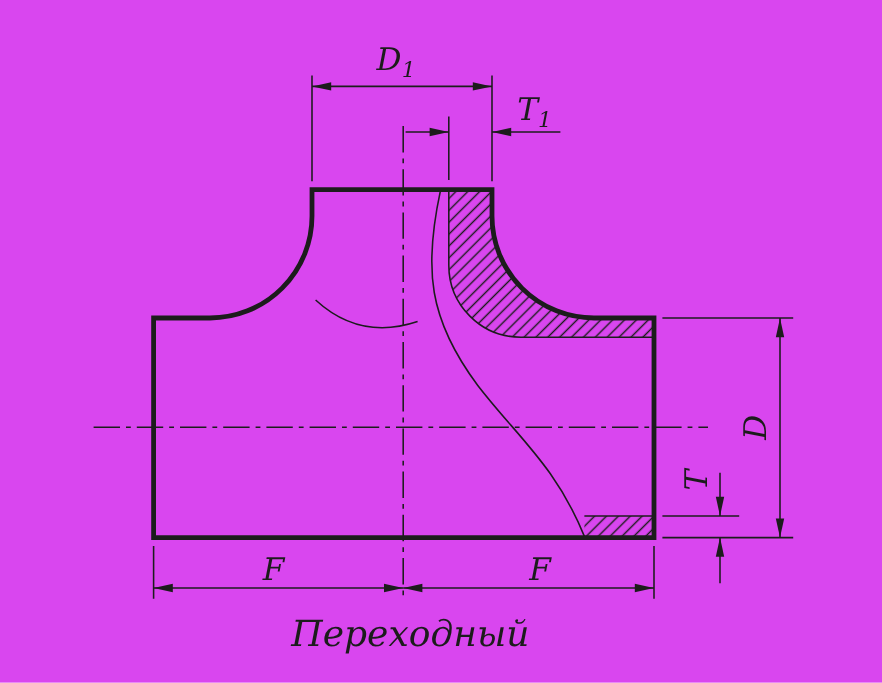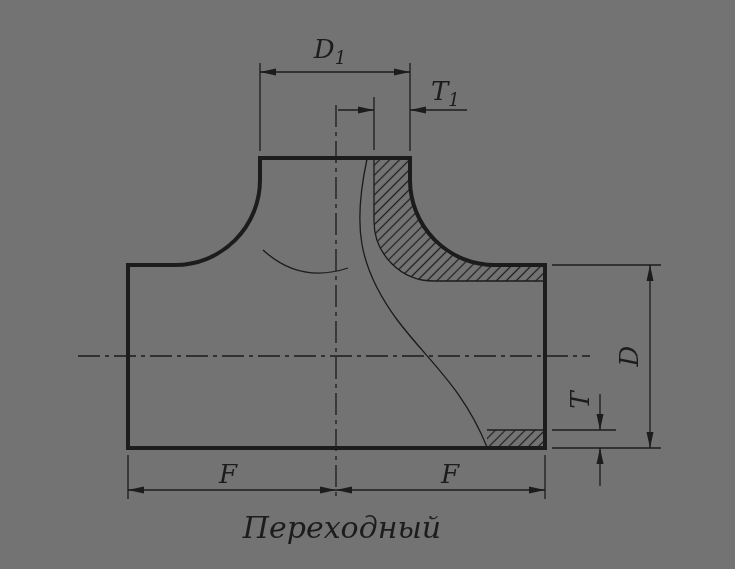--- a/index.html
+++ b/index.html
@@ -1,19 +1,19 @@
 <!DOCTYPE html>
 <html><head>
 <meta charset="utf-8">
 <style>
   html,body{margin:0;padding:0;background:#fff;}
   .stage{
     position:relative;
     width:735px;height:569px;
-    background:#737373;
+    background:#d946ef;
     overflow:hidden;
     font-family:"DejaVu Serif",serif;
   }
   svg{display:block}
   .thick{stroke:#1c1c1c;stroke-width:4;fill:none;stroke-linejoin:miter;stroke-linecap:square}
   .thin{stroke:#1c1c1c;stroke-width:1.3;fill:none}
   .dashdot{stroke-dasharray:22 5 4 5}
   .arrows{fill:#1c1c1c;stroke:none}
   .dim-label{font-family:"DejaVu Serif",serif;font-style:italic;font-size:26px;fill:#1c1c1c;stroke:none}
   .sub{font-size:18px}

